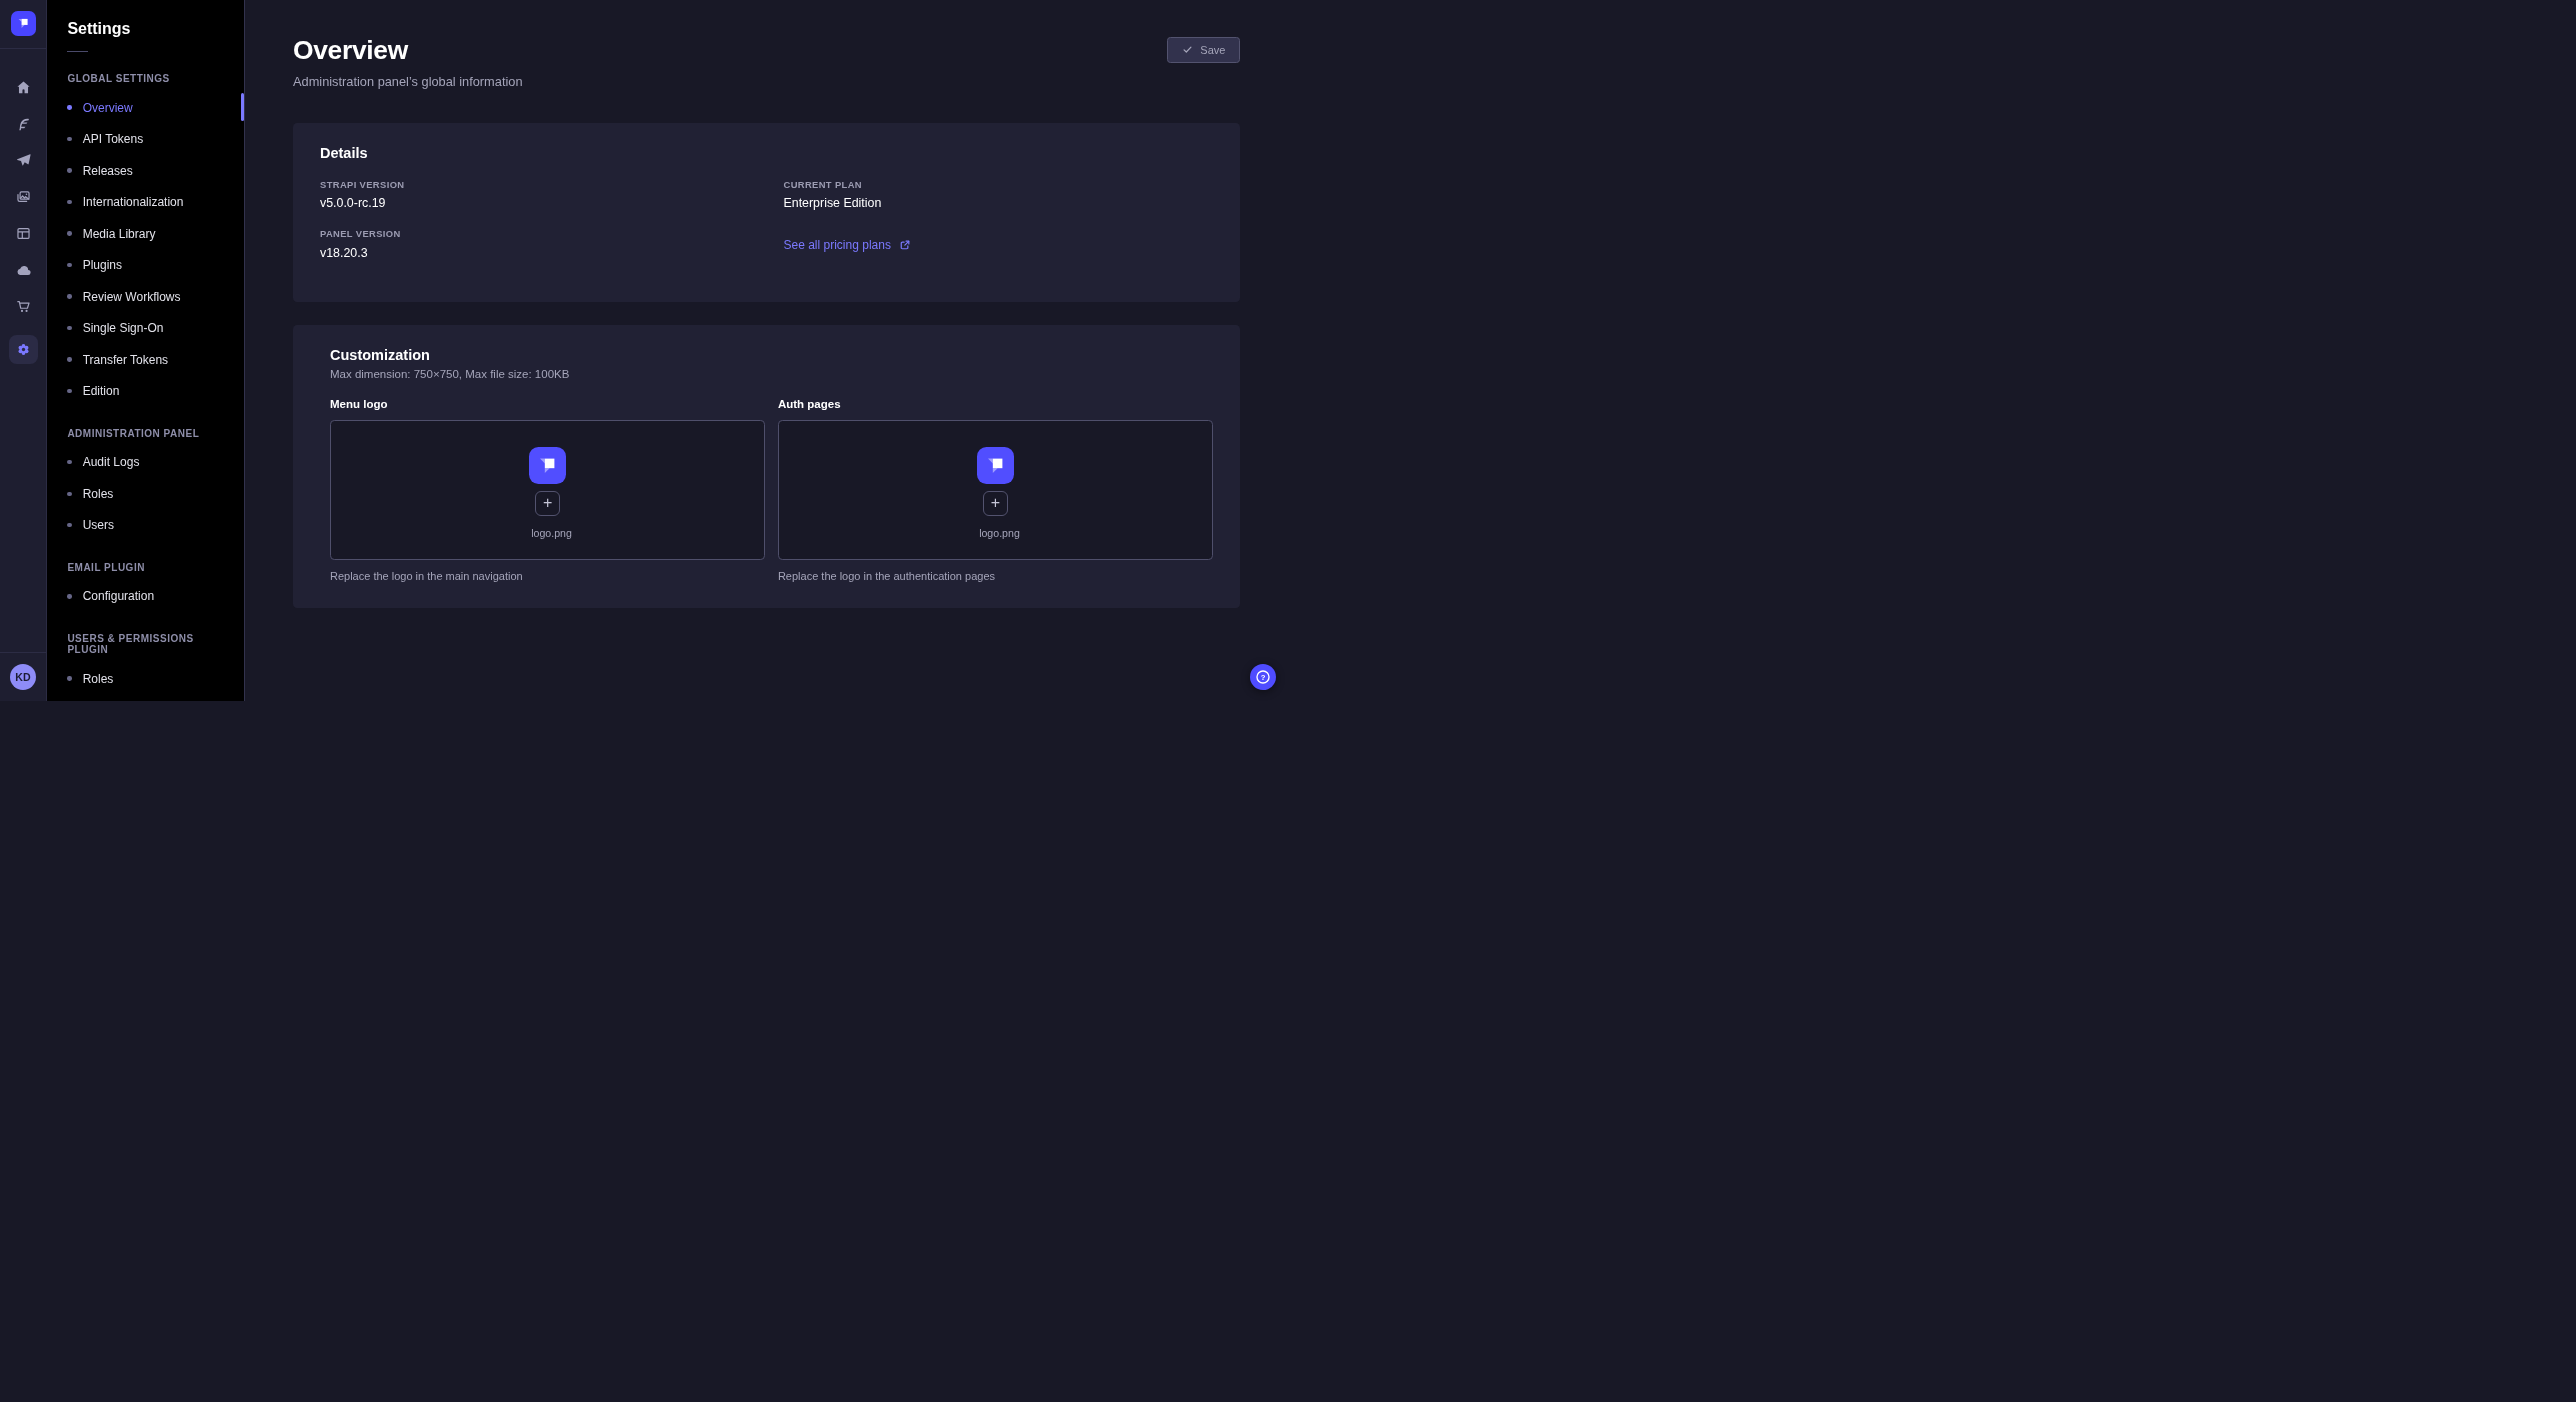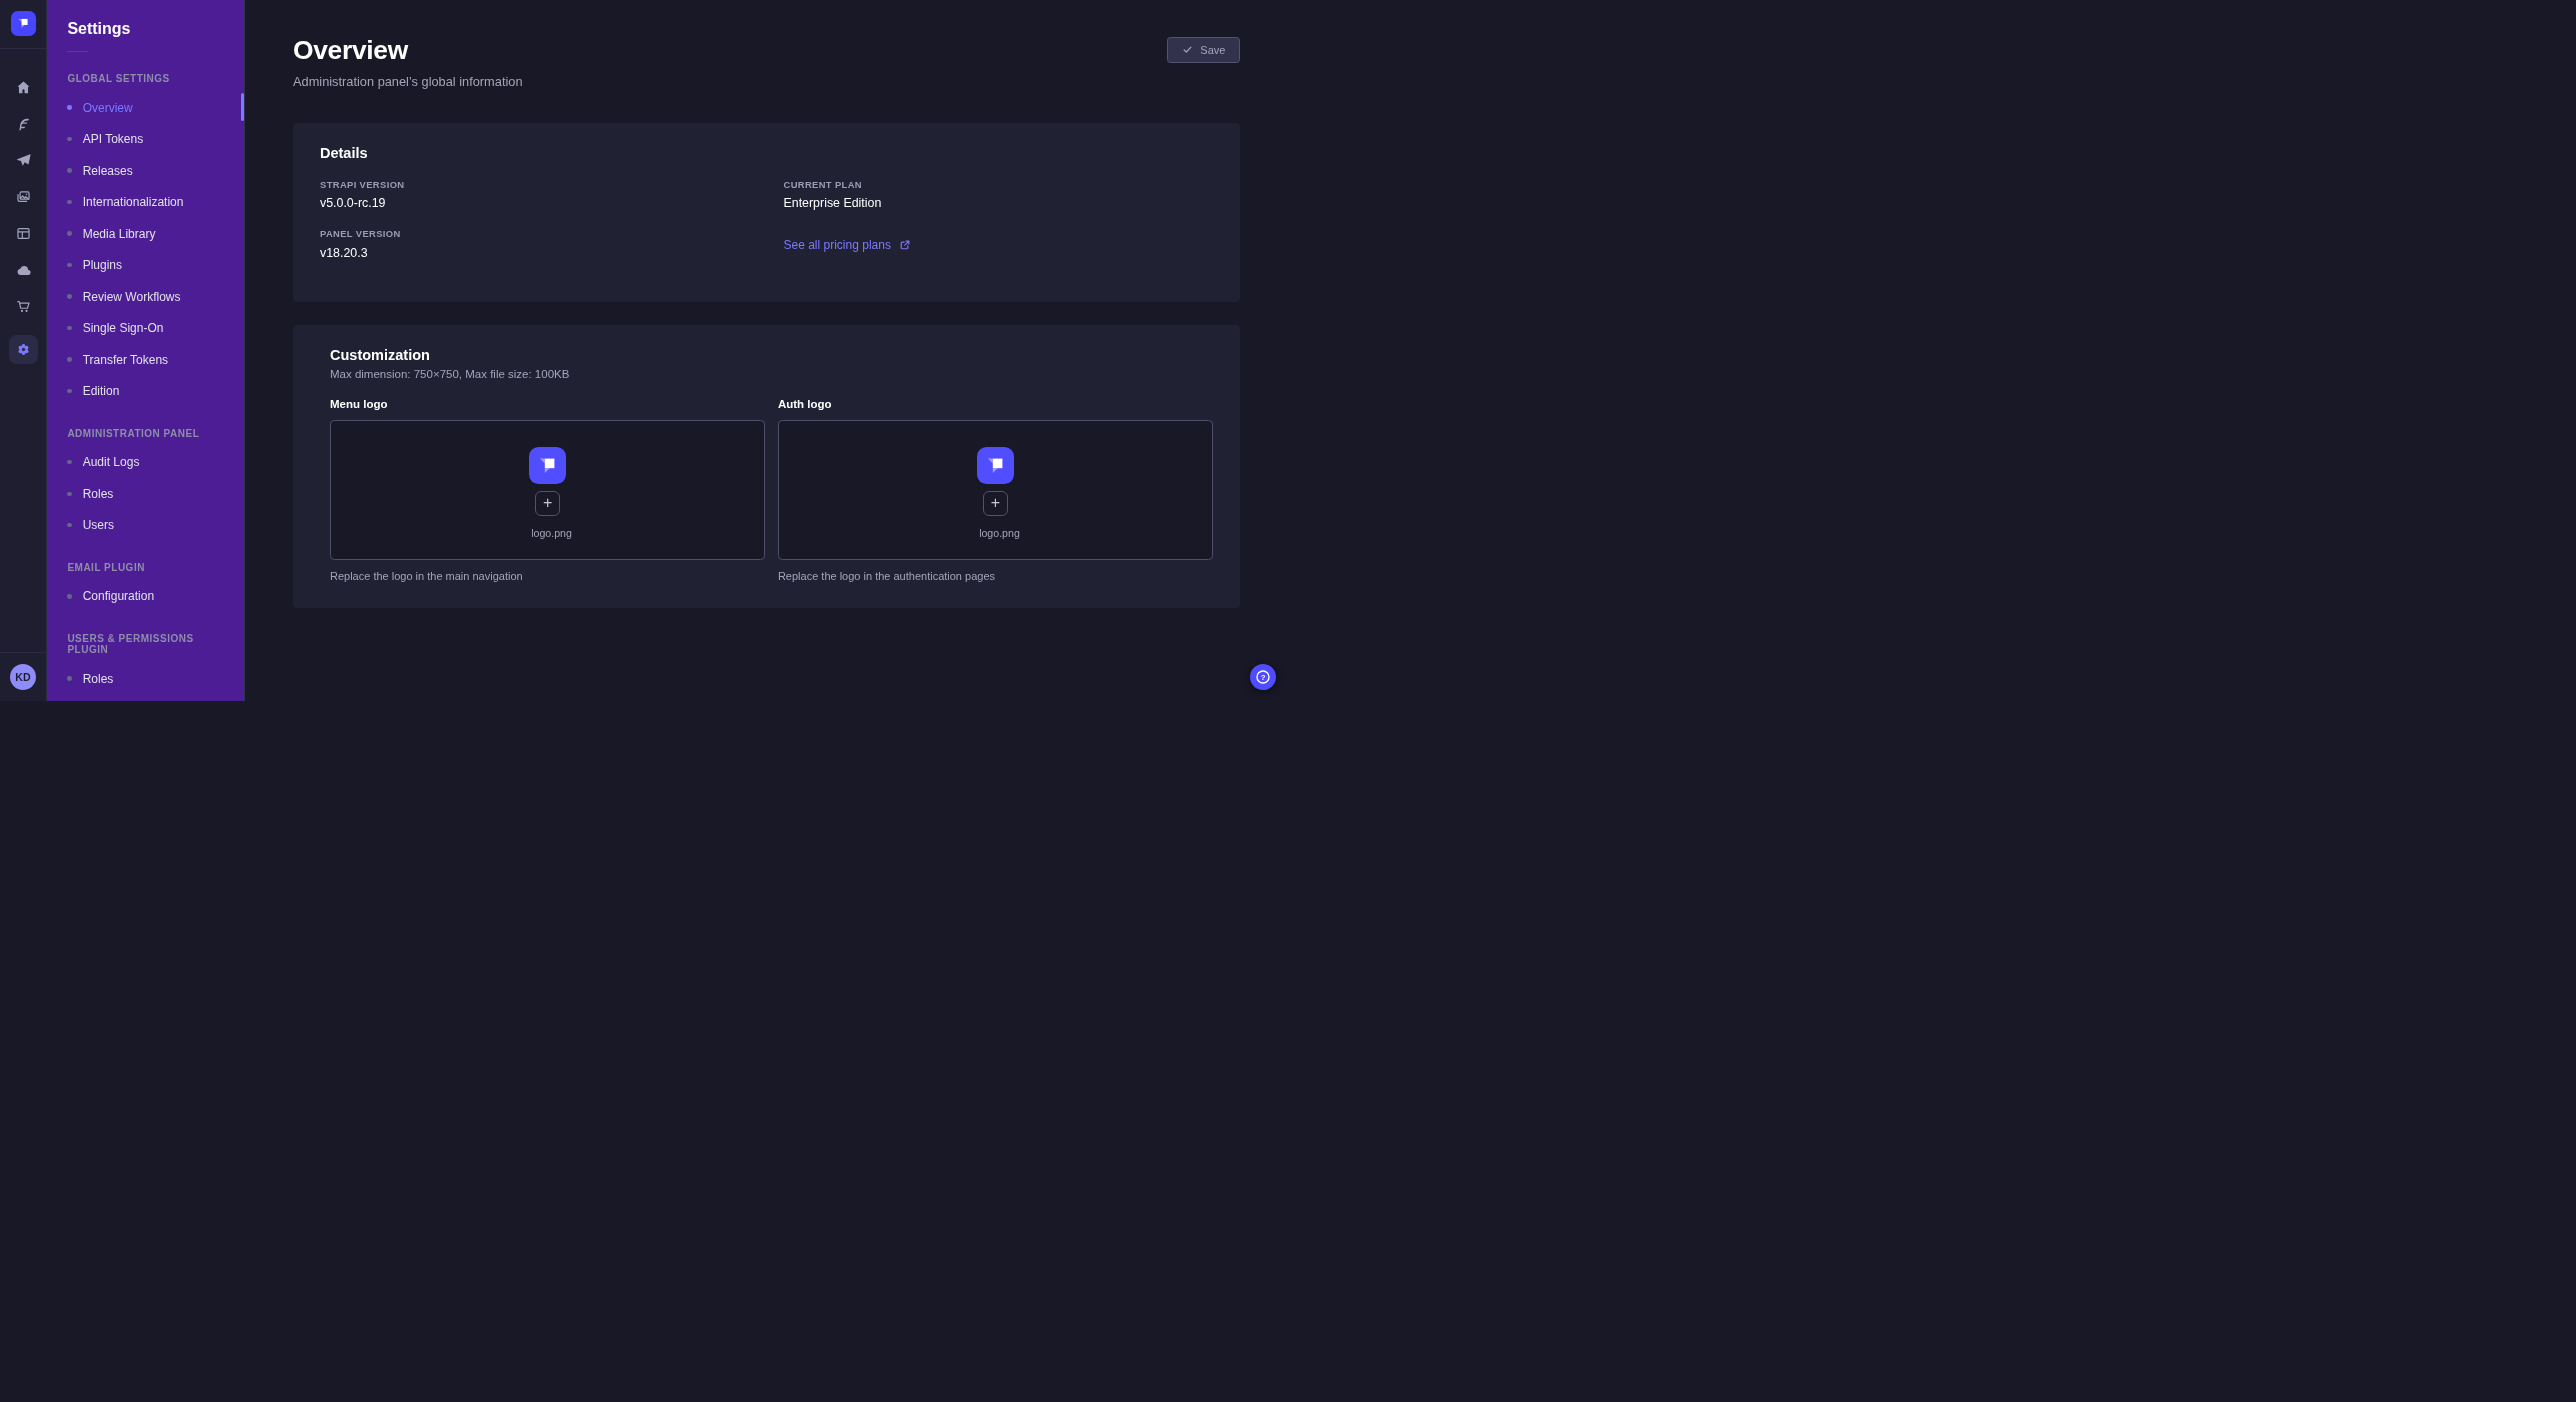--- a/index.html
+++ b/index.html
@@ -21,21 +21,21 @@
               color:#a3a3bd; cursor:pointer; margin-bottom:14.5px; }
   .rail-btn svg { width:17px; height:17px; }
   .rail-gear { width:29px; height:29px; border-radius:7.7px; background:#2b2b45; margin-bottom:0;
                color:#7b79ff; margin-top:2.6px; }
   .rail-bottom { margin-top:auto; width:100%; display:flex; justify-content:center;
                  border-top:0.9px solid #2c2c44; padding:10.2px 0 11px; }
   .avatar { width:26.4px; height:26.4px; border-radius:50%; background:#8e8cf7; color:#1c1c33;
             font-size:10.6px; font-weight:700; display:flex; align-items:center;
             justify-content:center; cursor:pointer; letter-spacing:.02em; }
   
-  .sidebar { width:198px; flex:0 0 198px; background:#4c1d95; border-right:0.9px solid #32324d;
+  .sidebar { width:198px; flex:0 0 198px; background:#000000; border-right:0.9px solid #32324d;
              padding:20.4px 20.4px 0; position:relative; overflow:hidden; }
   .sidebar-title { font-size:16px; font-weight:700; color:#ffffff; }
   .title-divider { width:20.4px; height:0.9px; background:#4a4a6a; margin-top:12.8px; }
   .nav-section-label { font-size:10px; font-weight:700; letter-spacing:.05em; color:#8e8ea9;
                        margin:21px 0 7.7px; }
   .nav-list { list-style:none; }
   .nav-item { height:31.5px; display:flex; align-items:center; gap:11px; cursor:pointer;
               position:relative; }
   .nav-item .bullet { width:4.3px; height:4.3px; border-radius:50%; background:#666687; flex:0 0 4.3px; }
   .nav-item-label { font-size:12px; color:#e2e2ea; }
@@ -299,21 +299,21 @@
     <path fill="#ffffff" opacity=".45" d="M4.2 4.8h5v5z"></path>
     <path fill="#ffffff" opacity=".45" d="M9.2 14.8h5l-5 5z"></path>
   </svg>
             </div>
             <button class="plus-btn">+</button>
             <div class="filename">logo.png</div>
           </div>
           <div class="upload-hint">Replace the logo in the main navigation</div>
         </div>
         <div class="upload">
-          <div class="upload-label">Auth logo</div>
+          <div class="upload-label">Auth pages</div>
           <div class="upload-box">
             <div class="logo-badge">
               <svg viewBox="0 0 24 24" aria-hidden="true">
     <path fill="#ffffff" d="M9.2 4.8h10v10h-10z"></path>
     <path fill="#ffffff" opacity=".45" d="M4.2 4.8h5v5z"></path>
     <path fill="#ffffff" opacity=".45" d="M9.2 14.8h5l-5 5z"></path>
   </svg>
             </div>
             <button class="plus-btn">+</button>
             <div class="filename">logo.png</div>

